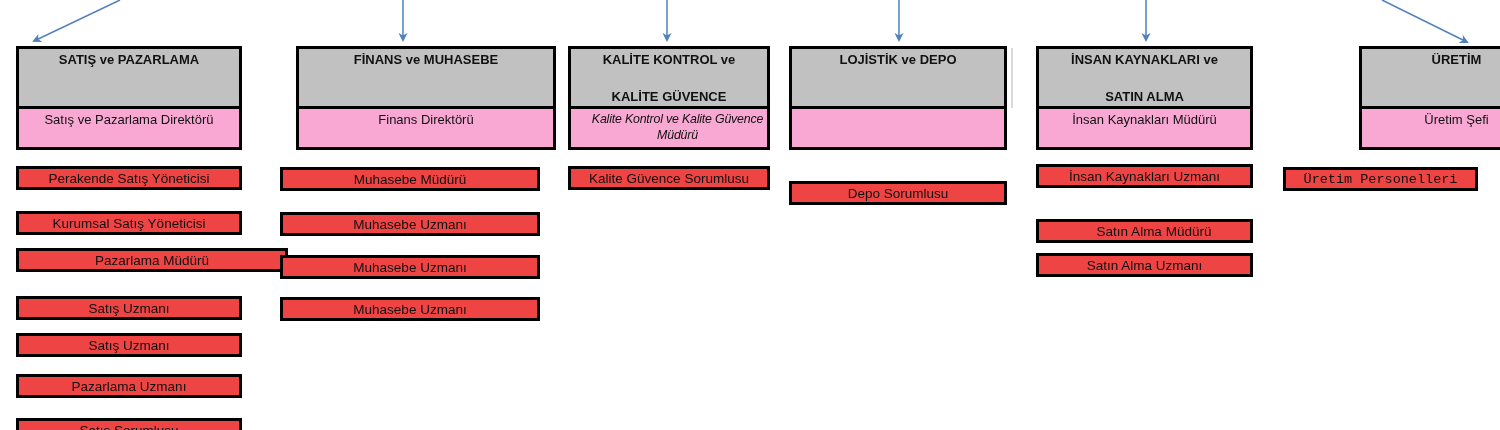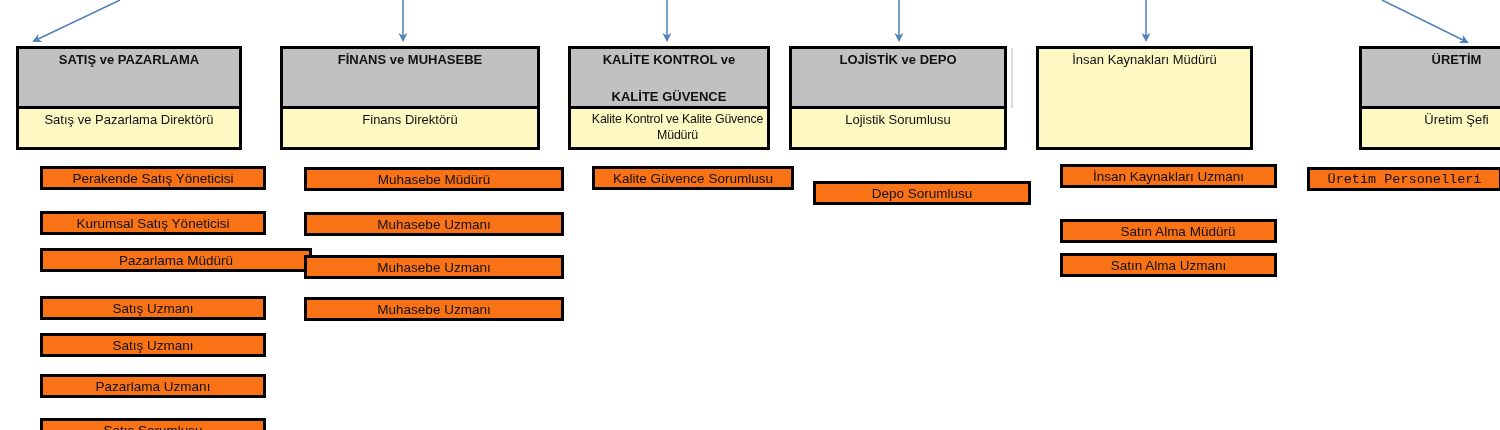--- a/index.html
+++ b/index.html
@@ -3,36 +3,36 @@
 <meta charset="utf-8">
 <style>
   html,body{margin:0;padding:0;background:#ffffff;}
   .canvas{
     position:relative;width:1500px;height:430px;overflow:hidden;background:#ffffff;
     font-family:"Liberation Sans",sans-serif;color:#111;
   }
   #connector-layer{position:absolute;left:0;top:0;pointer-events:none;}
   .dept-box{
     position:absolute;top:46px;height:104px;box-sizing:border-box;
-    border:3px solid #000;background:#fef9c3;display:flex;flex-direction:column;
+    border:3px solid #000;background:#f9a8d4;display:flex;flex-direction:column;
   }
   .dept-header{
     height:60px;box-sizing:border-box;background:#c1c1c1;border-bottom:3px solid #000;
     display:flex;flex-direction:column;justify-content:space-between;align-items:center;
     padding:4px 2px 2px 2px;font-weight:bold;font-size:13px;line-height:14px;text-align:center;
   }
   .dept-director{
     flex:1;display:flex;align-items:flex-start;justify-content:center;
     text-align:center;font-size:13px;line-height:16px;padding:3px 3px 0 3px;border-radius:7px;
   }
-  .dept-box.narrow .dept-director{font-size:12.4px;letter-spacing:-0.2px;padding:2px 1px 0 18px;}
+  .dept-box.narrow .dept-director{font-size:12.4px;letter-spacing:-0.2px;padding:2px 1px 0 18px;font-style:italic;}
   .role-box{
-    position:absolute;height:24px;box-sizing:border-box;border:3px solid #000;background:#f97316;
+    position:absolute;height:24px;box-sizing:border-box;border:3px solid #000;background:#ef4444;
     display:flex;align-items:center;justify-content:center;
-    font-size:13.5px;text-align:center;white-space:nowrap;overflow:hidden;margin-left:24px;
+    font-size:13.5px;text-align:center;white-space:nowrap;overflow:hidden;
   }
   .shadow-artifact{position:absolute;background:#d9d9d9;}
 </style>
 </head>
 <body>
 
 <div class="canvas">
   <svg id="connector-layer" width="1500" height="48" viewBox="0 0 1500 48">
       <defs>
         <marker id="ah" markerUnits="userSpaceOnUse" markerWidth="10" markerHeight="10" refX="7" refY="4.5" orient="auto">
@@ -53,21 +53,21 @@
         </div>
         <div class="dept-director">Satış ve Pazarlama Direktörü</div>
       </div>
       <div class="role-box" style="left: 16px; width: 226px; top: 166px;">Perakende Satış Yöneticisi</div>
       <div class="role-box" style="left: 16px; width: 226px; top: 211px;">Kurumsal Satış Yöneticisi</div>
       <div class="role-box" style="left: 16px; width: 272px; top: 248px;">Pazarlama Müdürü</div>
       <div class="role-box" style="left: 16px; width: 226px; top: 296px;">Satış Uzmanı</div>
       <div class="role-box" style="left: 16px; width: 226px; top: 333px;">Satış Uzmanı</div>
       <div class="role-box" style="left: 16px; width: 226px; top: 374px;">Pazarlama Uzmanı</div>
       <div class="role-box" style="left: 16px; width: 226px; top: 418px;">Satış Sorumlusu</div>
-      <div class="dept-box" style="left: 280px; width: 260px;">
+      <div class="dept-box" style="left: 296px; width: 260px;">
         <div class="dept-header">
           <span>FİNANS ve MUHASEBE</span>
         </div>
         <div class="dept-director">Finans Direktörü</div>
       </div>
       <div class="role-box" style="left: 280px; width: 260px; top: 167px;">Muhasebe Müdürü</div>
       <div class="role-box" style="left: 280px; width: 260px; top: 212px;">Muhasebe Uzmanı</div>
       <div class="role-box" style="left: 280px; width: 260px; top: 255px;">Muhasebe Uzmanı</div>
       <div class="role-box" style="left: 280px; width: 260px; top: 297px;">Muhasebe Uzmanı</div>
       <div class="dept-box narrow" style="left: 568px; width: 202px;">
@@ -75,24 +75,27 @@
           <span>KALİTE KONTROL ve</span>
           <span>KALİTE GÜVENCE</span>
         </div>
         <div class="dept-director">Kalite Kontrol ve Kalite Güvence Müdürü</div>
       </div>
       <div class="role-box" style="left: 568px; width: 202px; top: 166px;">Kalite Güvence Sorumlusu</div>
       <div class="dept-box" style="left: 789px; width: 218px;">
         <div class="dept-header">
           <span>LOJİSTİK ve DEPO</span>
         </div>
-        <div class="dept-director">Lojistik Sorumlusu</div>
       </div>
       <div class="role-box" style="left: 789px; width: 218px; top: 181px;">Depo Sorumlusu</div>
       <div class="dept-box" style="left: 1036px; width: 217px;">
+        <div class="dept-header">
+          <span>İNSAN KAYNAKLARI ve</span>
+          <span>SATIN ALMA</span>
+        </div>
         <div class="dept-director">İnsan Kaynakları Müdürü</div>
       </div>
       <div class="role-box" style="left: 1036px; width: 217px; top: 164px;">İnsan Kaynakları Uzmanı</div>
       <div class="role-box" style="left: 1036px; width: 217px; top: 219px; padding-left: 19px;">Satın Alma Müdürü</div>
       <div class="role-box" style="left: 1036px; width: 217px; top: 253px;">Satın Alma Uzmanı</div>
       <div class="dept-box" style="left: 1359px; width: 195px;">
         <div class="dept-header">
           <span>ÜRETİM</span>
         </div>
         <div class="dept-director">Üretim Şefi</div>

